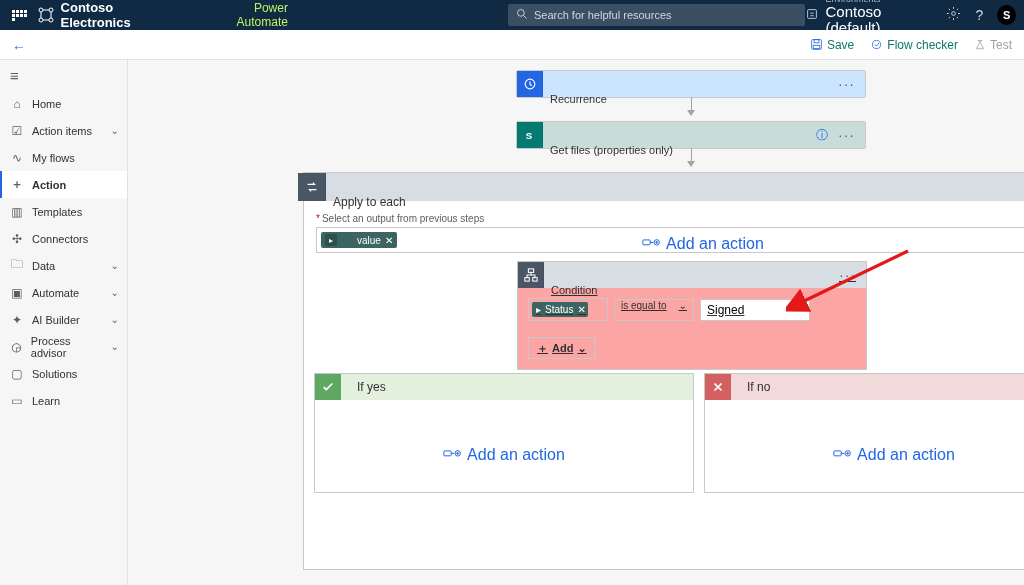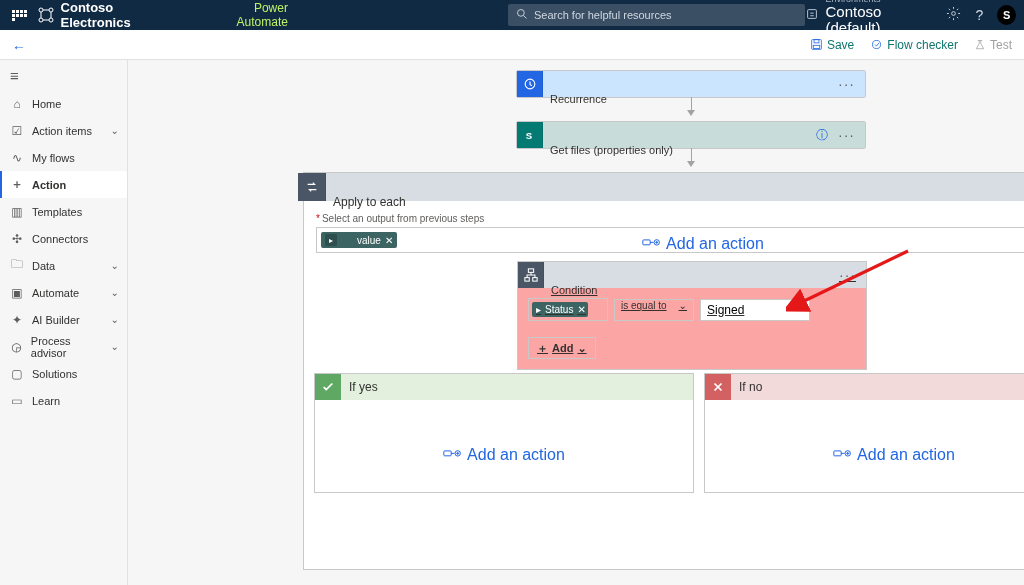--- a/index.html
+++ b/index.html
@@ -78,21 +78,21 @@
 .condition-card { border: 1px solid #c8c8c8; background: #fca5a5; text-decoration: underline; }
 .condition-body { padding: 10px; display: flex; gap: 6px; align-items: center; flex-wrap: wrap; }
 .cond-token { background: #3c6462; color: #fff; font-size: 10px; padding: 2px 2px 2px 4px; border-radius: 2px; display: inline-flex; align-items: center; gap: 4px; }
 .cond-token-wrap { border: 1px solid #c8c8c8; padding: 3px 5px 3px 3px; display: inline-flex; width: 80px; }
 .cond-select { border: 1px solid #c8c8c8; height: 22px; width: 80px; font-size: 10px; padding: 0 6px; display: flex; align-items: flex-start; justify-content: space-between; cursor: pointer; }
 .cond-input { border: 1px solid #c8c8c8; height: 22px; width: 110px; font-size: 12px; padding: 0 6px; }
 .add-btn { border: 1px solid #c8c8c8; height: 22px; padding: 0 8px; display: inline-flex; align-items: center; gap: 4px; font-weight: 600; font-size: 11px; cursor: pointer; }
 
 
 .branch { position: absolute; border: 1px solid #c8c8c8; background: #fff; }
-.branch-head { height: 26px; display: flex; align-items: center; gap: 8px; padding-right: 4px; }
+.branch-head { height: 26px; display: flex; align-items: center; gap: 16px; padding-right: 4px; }
 .branch-icon { width: 26px; height: 26px; display: flex; align-items: center; justify-content: center; color: #fff; }
 .yes .branch-head { background: #e3f0dd; }
 .yes .branch-icon { background: #5ea863; }
 .no .branch-head { background: #f3dada; }
 .no .branch-icon { background: #d36161; }
 .add-action { color: #2266e3; display: flex; align-items: center; gap: 6px; cursor: pointer; font-size: 16px; }
 
 
 .red-arrow { position: absolute; pointer-events: none; }
 

